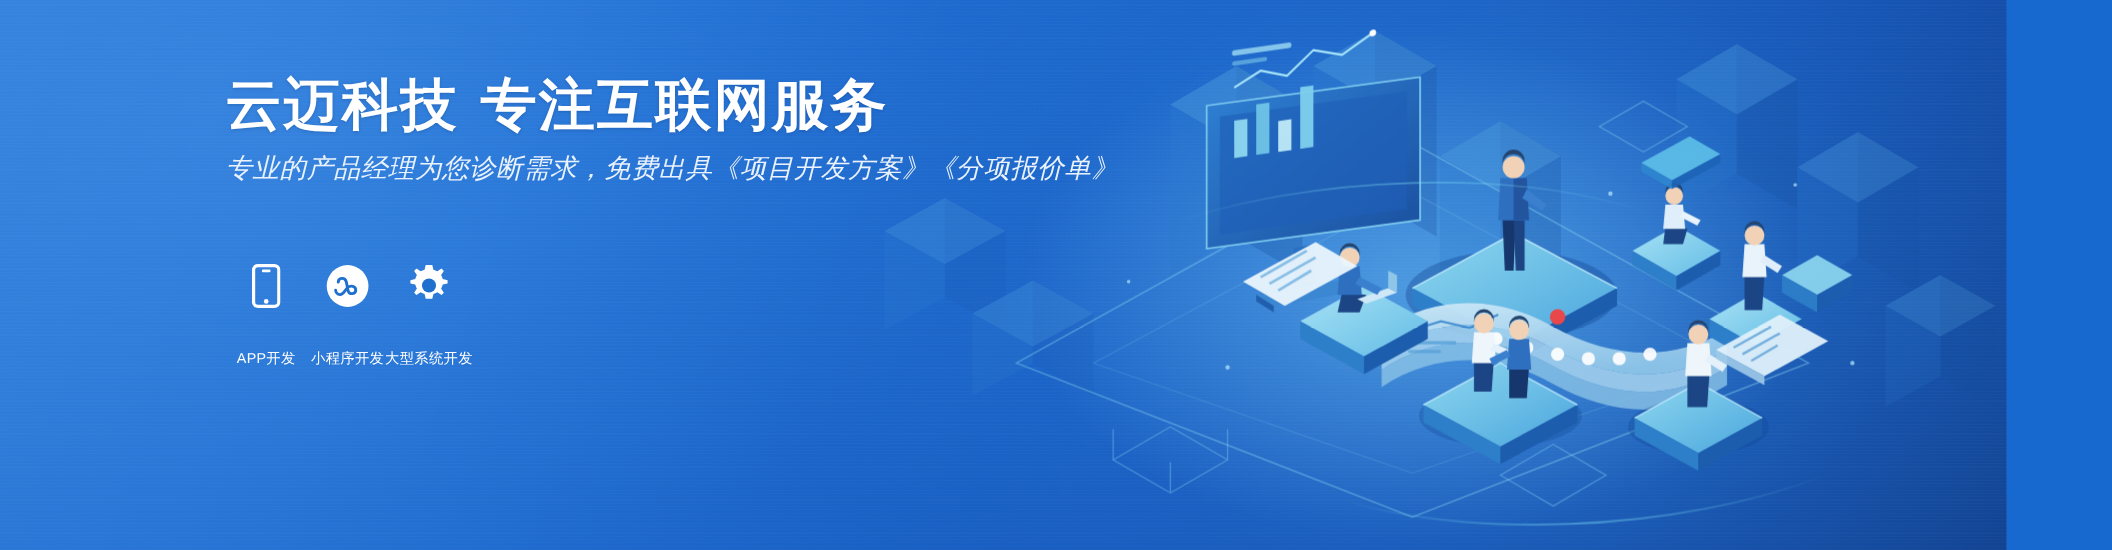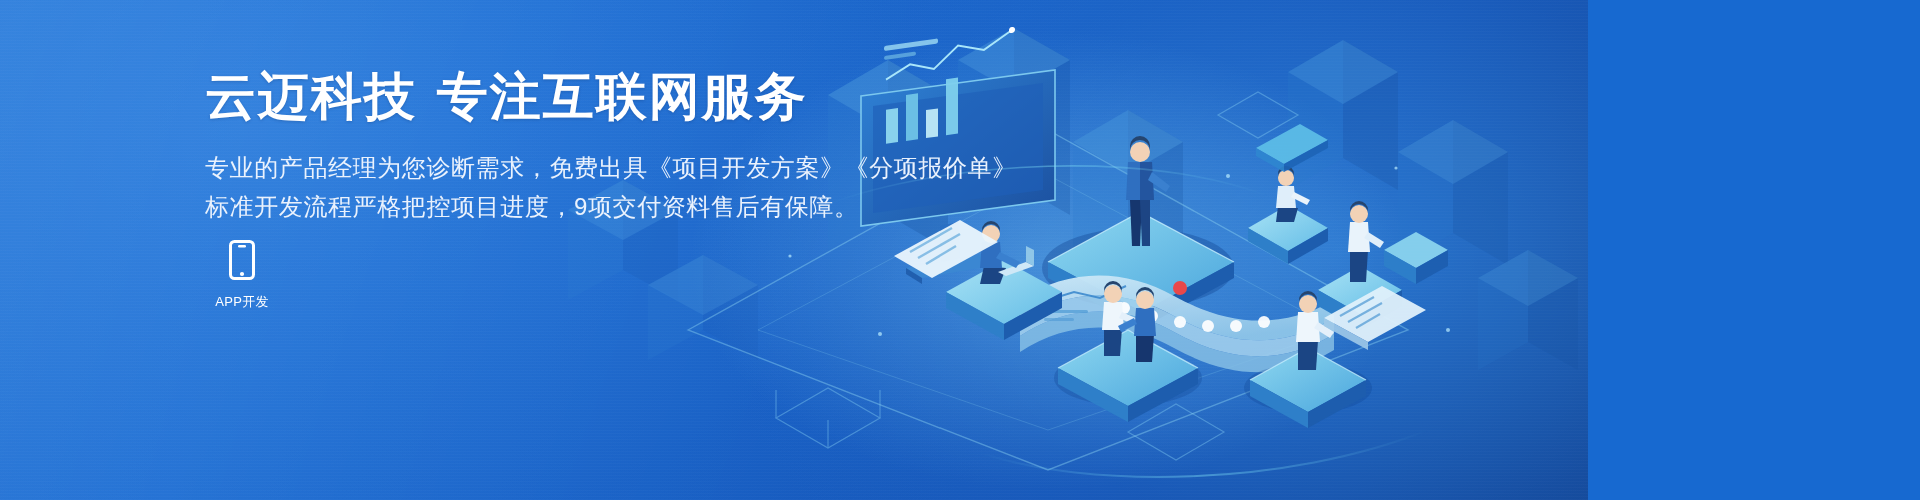--- a/index.html
+++ b/index.html
@@ -4,21 +4,21 @@
 <style>
   * { margin:0; padding:0; box-sizing:border-box; }
   html,body { width:1920px; height:500px; overflow:hidden; }
   body {
     font-family:"Liberation Sans","DejaVu Sans",sans-serif;
     background:#1769d0;
   }
 
   #banner {
     position:relative;
-    width:1588px; height:500px;
+    width:1824px; height:500px;
     overflow:hidden;
     background:
       radial-gradient(ellipse 900px 620px at 1340px 250px, rgba(60,150,235,0.55) 0%, rgba(40,120,215,0.22) 45%, rgba(0,0,0,0) 72%),
       radial-gradient(ellipse 1200px 800px at 250px 120px, rgba(70,150,235,0.35) 0%, rgba(30,105,205,0.05) 55%, rgba(0,0,0,0) 78%),
       linear-gradient(128deg, #1f74d8 0%, #1c6cd2 28%, #1961c6 52%, #1553b4 74%, #11418f 100%);
   }
 
   
   #sheen {
     position:absolute; inset:0;
@@ -42,44 +42,46 @@
     font-family:"DejaVu Sans","Liberation Sans",sans-serif;
     font-size:51px;
     font-weight:bold;
     color:#ffffff;
     letter-spacing:2px;
     line-height:1.15;
     white-space:nowrap;
     text-shadow:0 1px 3px rgba(0,30,80,0.22);
   }
   #subtitle {
-    margin-top:22px;
+    margin-top:8px;
     font-size:24px;
     color:#eaf2fd;
     line-height:1.62;
     letter-spacing:0.6px;
     font-weight:normal;
     white-space:nowrap;
+    font-style:italic;
   }
   #subtitle div { white-space:nowrap; }
 
   
   #icon-row {
     position:absolute;
     left:205px; top:238px;
     display:flex;
     align-items:flex-start;
     gap:0px;
   }
   .icon-item {
     display:flex;
     flex-direction:column;
     align-items:center;
     width:74px;
     margin-right:0px;
+    gap:24px;
   }
   .icon-glyph {
     height:44px;
     display:flex;
     align-items:center;
     justify-content:center;
   }
   .icon-glyph svg { display:block; }
   .icon-label {
     margin-top:11px;
@@ -413,36 +415,76 @@
         <circle cx="262" cy="256" r="1.6"></circle>
         <circle cx="868" cy="168" r="1.6"></circle>
       </g>
     </svg>
   </div>
 
   <div id="copy">
     <div id="headline">云迈科技 专注互联网服务</div>
     <div id="subtitle">
       <div>专业的产品经理为您诊断需求，免费出具《项目开发方案》《分项报价单》</div>
-      <div>标准开发流程严格把控项目进度，9项交付资料售后有保障。</div>
     </div>
   </div>
 
   <div id="icon-row">
 
     <div class="icon-item">
       <span class="icon-glyph">
         <svg width="26" height="40" viewBox="0 0 26 40" xmlns="http://www.w3.org/2000/svg">
           <rect x="1.5" y="1.5" width="23" height="37" rx="4" ry="4" fill="none" stroke="#ffffff" stroke-width="3"></rect>
           <rect x="9" y="5" width="8" height="2.6" rx="1.3" fill="#ffffff"></rect>
           <circle cx="13" cy="34" r="2.1" fill="#ffffff"></circle>
         </svg>
       </span>
       <span class="icon-label">APP开发</span>
     </div>
 
-
-
-
+    <div class="icon-item">
+      <span class="icon-glyph">
+        <svg width="40" height="40" viewBox="0 0 40 40" xmlns="http://www.w3.org/2000/svg">
+          <circle cx="20" cy="20" r="19" fill="#ffffff"></circle>
+          <path d="M11.5 16.5
+                   c 0 -4.2 6 -4.6 7.2 -0.6
+                   c 0.9 3 1.1 6.6 1.9 8.8
+                   c 1.2 3.4 6.8 2.8 6.8 -1.1
+                   c 0 -3.6 -4.6 -4.4 -7.4 -2.2
+                   c -2.6 2.1 -3.2 6.4 -6.8 6.4
+                   c -2.6 0 -4.1 -2.1 -4.1 -4.1" fill="none" stroke="#1f6fcf" stroke-width="2.6" stroke-linecap="round" stroke-linejoin="round"></path>
+        </svg>
+      </span>
+      <span class="icon-label">小程序开发</span>
+    </div>
+
+
+
+    <div class="icon-item">
+      <span class="icon-glyph">
+        <svg width="40" height="40" viewBox="0 0 40 40" xmlns="http://www.w3.org/2000/svg">
+          <path d="M20 0.8
+                   l 3.0 0 l 1.0 4.4
+                   a 15.4 15.4 0 0 1 3.6 1.5
+                   l 3.8 -2.5 l 2.1 2.1 l -2.5 3.8
+                   a 15.4 15.4 0 0 1 1.5 3.6
+                   l 4.4 1.0 l 0 3.0 l -4.4 1.0
+                   a 15.4 15.4 0 0 1 -1.5 3.6
+                   l 2.5 3.8 l -2.1 2.1 l -3.8 -2.5
+                   a 15.4 15.4 0 0 1 -3.6 1.5
+                   l -1.0 4.4 l -3.0 0 l -3.0 0 l -1.0 -4.4
+                   a 15.4 15.4 0 0 1 -3.6 -1.5
+                   l -3.8 2.5 l -2.1 -2.1 l 2.5 -3.8
+                   a 15.4 15.4 0 0 1 -1.5 -3.6
+                   l -4.4 -1.0 l 0 -3.0 l 4.4 -1.0
+                   a 15.4 15.4 0 0 1 1.5 -3.6
+                   l -2.5 -3.8 l 2.1 -2.1 l 3.8 2.5
+                   a 15.4 15.4 0 0 1 3.6 -1.5
+                   l 1.0 -4.4 Z" fill="#ffffff"></path>
+          <circle cx="20" cy="19.6" r="6.4" fill="#1f6fcf"></circle>
+        </svg>
+      </span>
+      <span class="icon-label">大型系统开发</span>
+    </div>
 
   </div>
 
 </div>
 
 </body></html>

